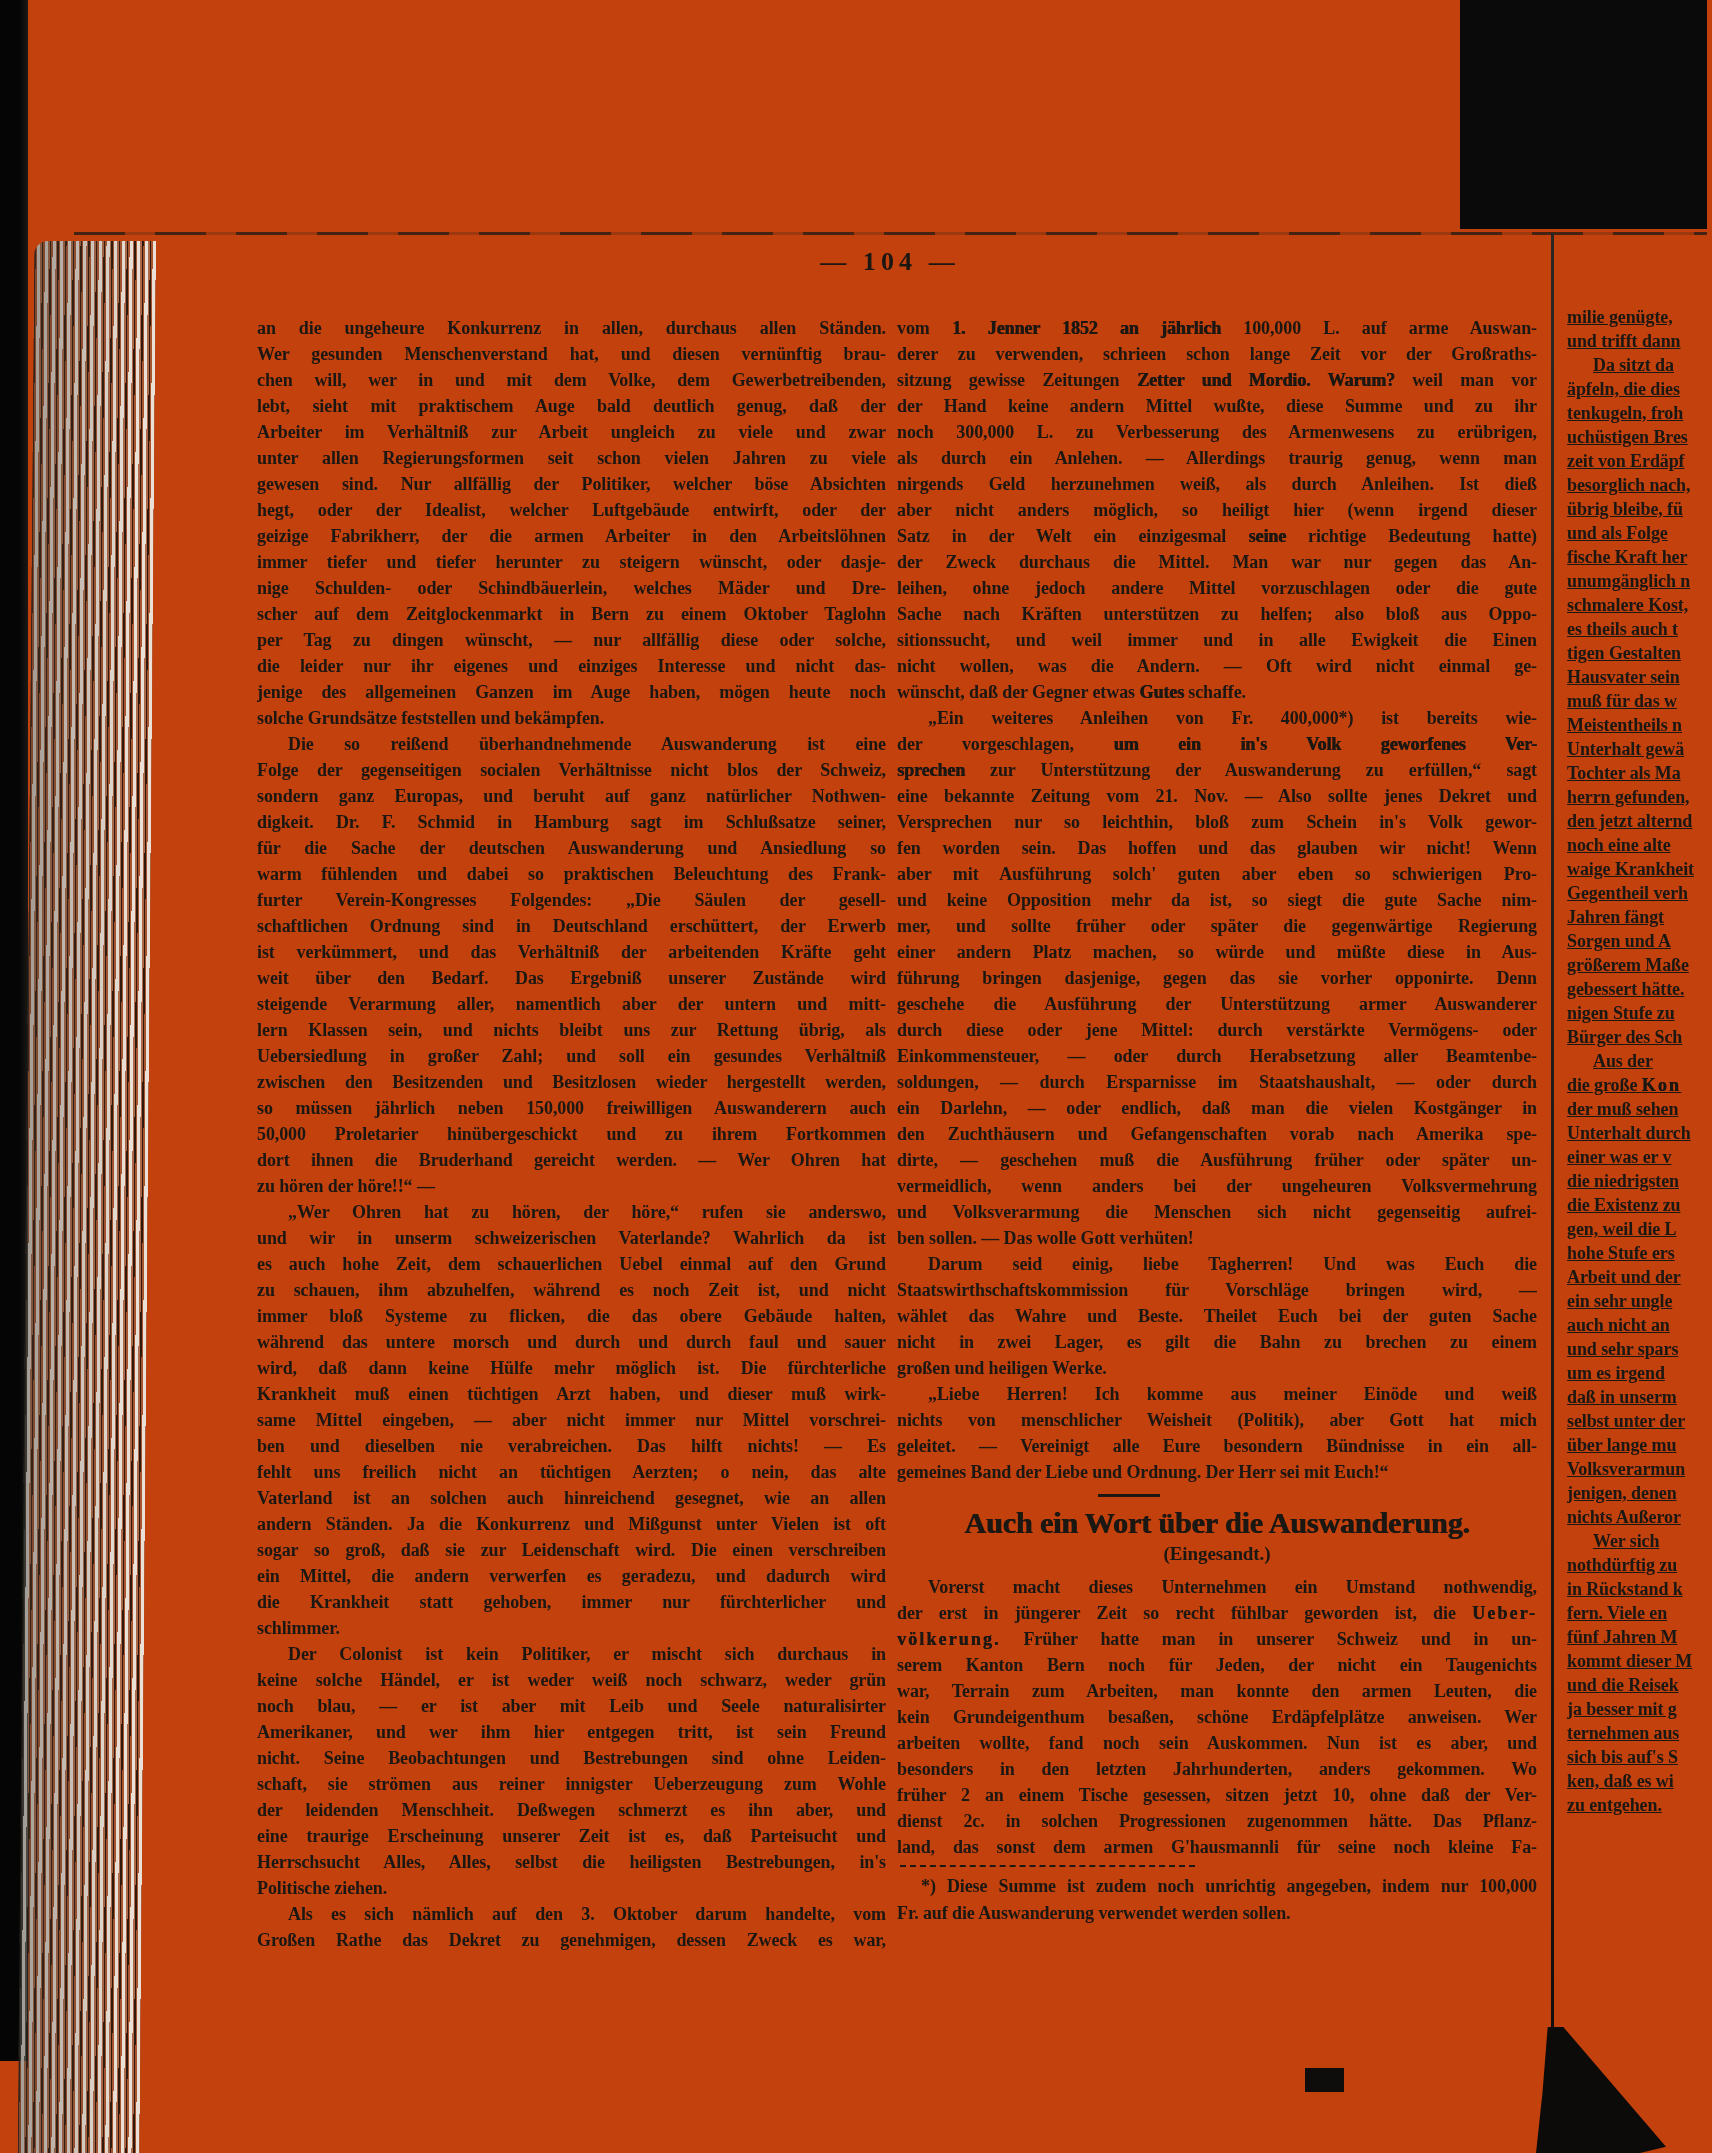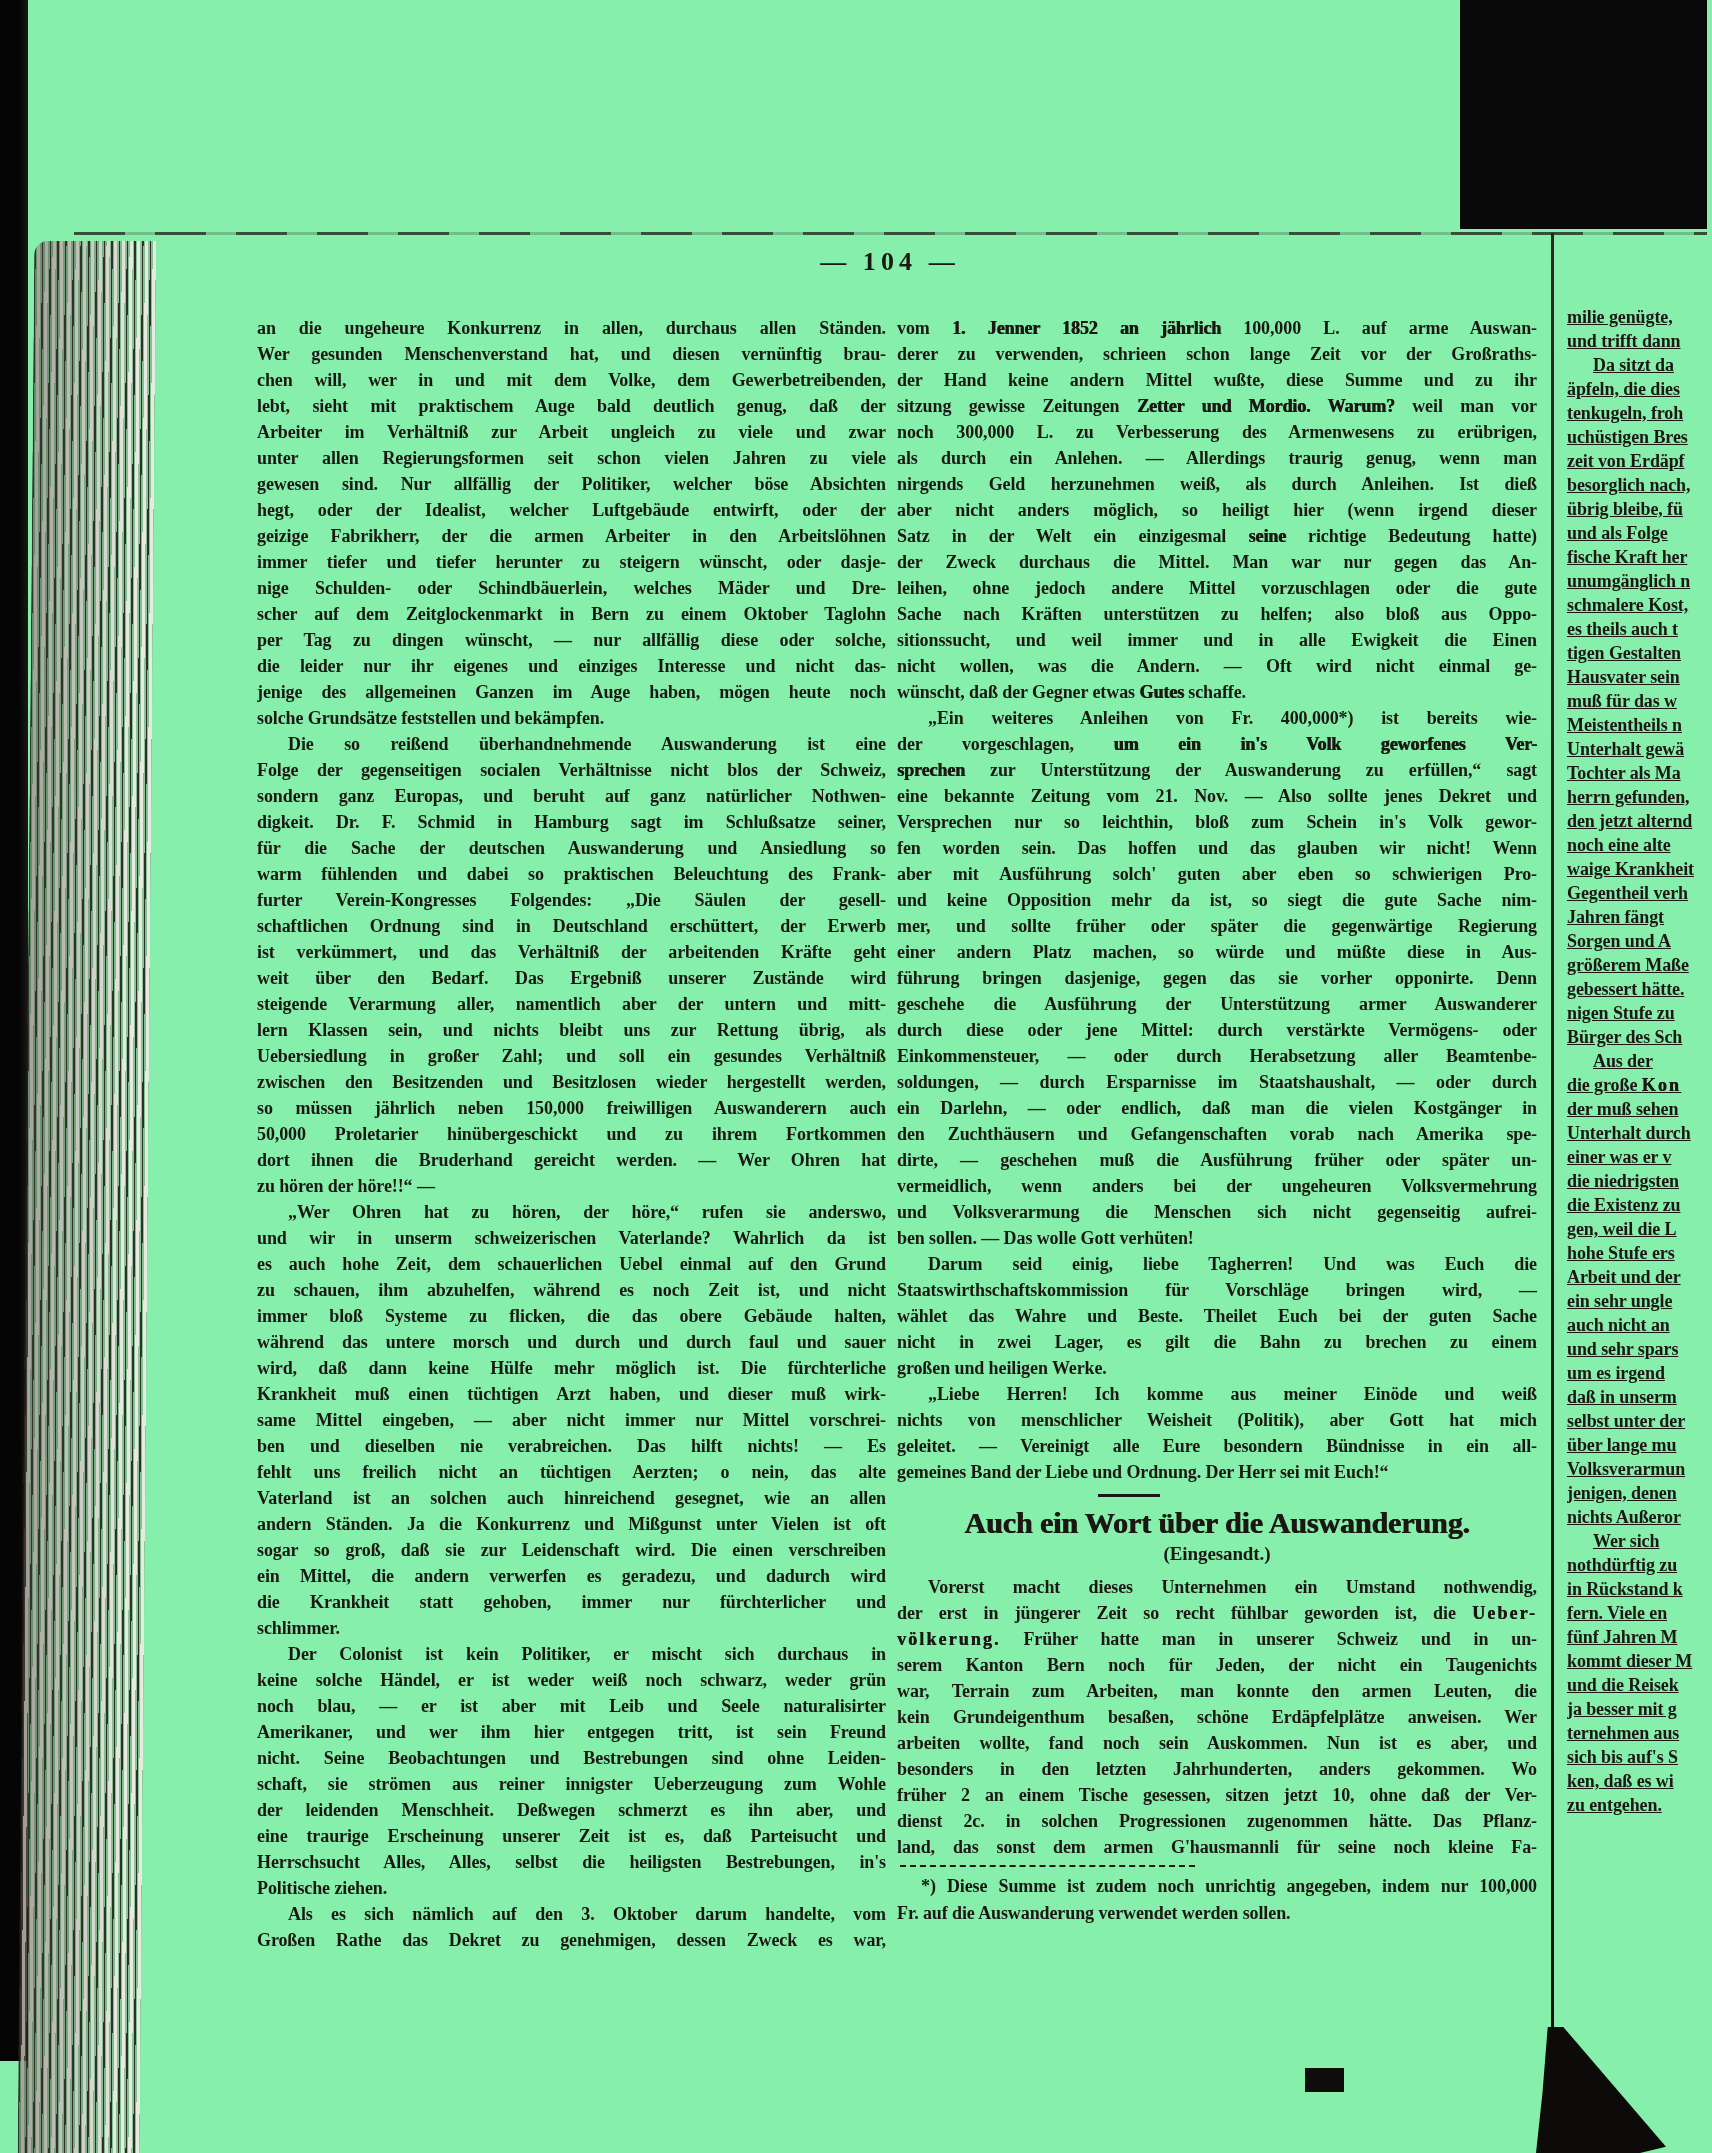--- a/index.html
+++ b/index.html
@@ -1,17 +1,17 @@
 <!DOCTYPE html>
 <html style="font-size:13.7px"><head>
 <meta charset="utf-8">
 <style>
   html,body{margin:0;padding:0;background:#e9e7e1;}
   .canvas{position:relative;width:1712px;height:2153px;overflow:hidden;
-          background:#86efac;font-family:"Liberation Serif",serif;color:#1b1712;}
+          background:#c2410c;font-family:"Liberation Serif",serif;color:#1b1712;}
 
   
   .spine{position:absolute;left:0;top:0;width:28px;height:2061px;
          background:linear-gradient(90deg,#050505 0 70%,#1b1917 100%);}
   .stack{position:absolute;left:26px;top:241px;width:122px;height:1912px;
          border-top-left-radius:13.7px;transform:skewX(-0.5deg);
          background:
            linear-gradient(90deg, rgba(60,55,48,.40), rgba(244,242,236,0) 82%),
            repeating-linear-gradient(90deg,
              rgba(22,18,13,.85) 0 1.4px, rgba(124,116,104,.38) 1.4px 2.9px,
@@ -143,22 +143,22 @@
         <div class="line">Als es sich nämlich auf den 3. Oktober darum handelte, vom</div>
         <div class="line">Großen Rathe das Dekret zu genehmigen, dessen Zweck es war,</div>
       </div>
     </div>
 
   <div class="col col-mid">
     <div id="mid-art1">
         <div class="para">
           <div class="line">vom <b>1. Jenner 1852 an jährlich</b> 100,000 L. auf arme Auswan-</div>
           <div class="line">derer zu verwenden, schrieen schon lange Zeit vor der Großraths-</div>
+          <div class="line">sitzung gewisse Zeitungen <b>Zetter und Mordio.</b> <b>Warum?</b> weil man vor</div>
           <div class="line">der Hand keine andern Mittel wußte, diese Summe und zu ihr</div>
-          <div class="line">sitzung gewisse Zeitungen <b>Zetter und Mordio.</b> <b>Warum?</b> weil man vor</div>
           <div class="line">noch 300,000 L. zu Verbesserung des Armenwesens zu erübrigen,</div>
           <div class="line">als durch ein Anlehen. — Allerdings traurig genug, wenn man</div>
           <div class="line">nirgends Geld herzunehmen weiß, als durch Anleihen. Ist dieß</div>
           <div class="line">aber nicht anders möglich, so heiligt hier (wenn irgend dieser</div>
           <div class="line">Satz in der Welt ein einzigesmal <b>seine</b> richtige Bedeutung hatte)</div>
           <div class="line">der Zweck durchaus die Mittel. Man war nur gegen das An-</div>
           <div class="line">leihen, ohne jedoch andere Mittel vorzuschlagen oder die gute</div>
           <div class="line">Sache nach Kräften unterstützen zu helfen; also bloß aus Oppo-</div>
           <div class="line">sitionssucht, und weil immer und in alle Ewigkeit die Einen</div>
           <div class="line">nicht wollen, was die Andern. — Oft wird nicht einmal ge-</div>

